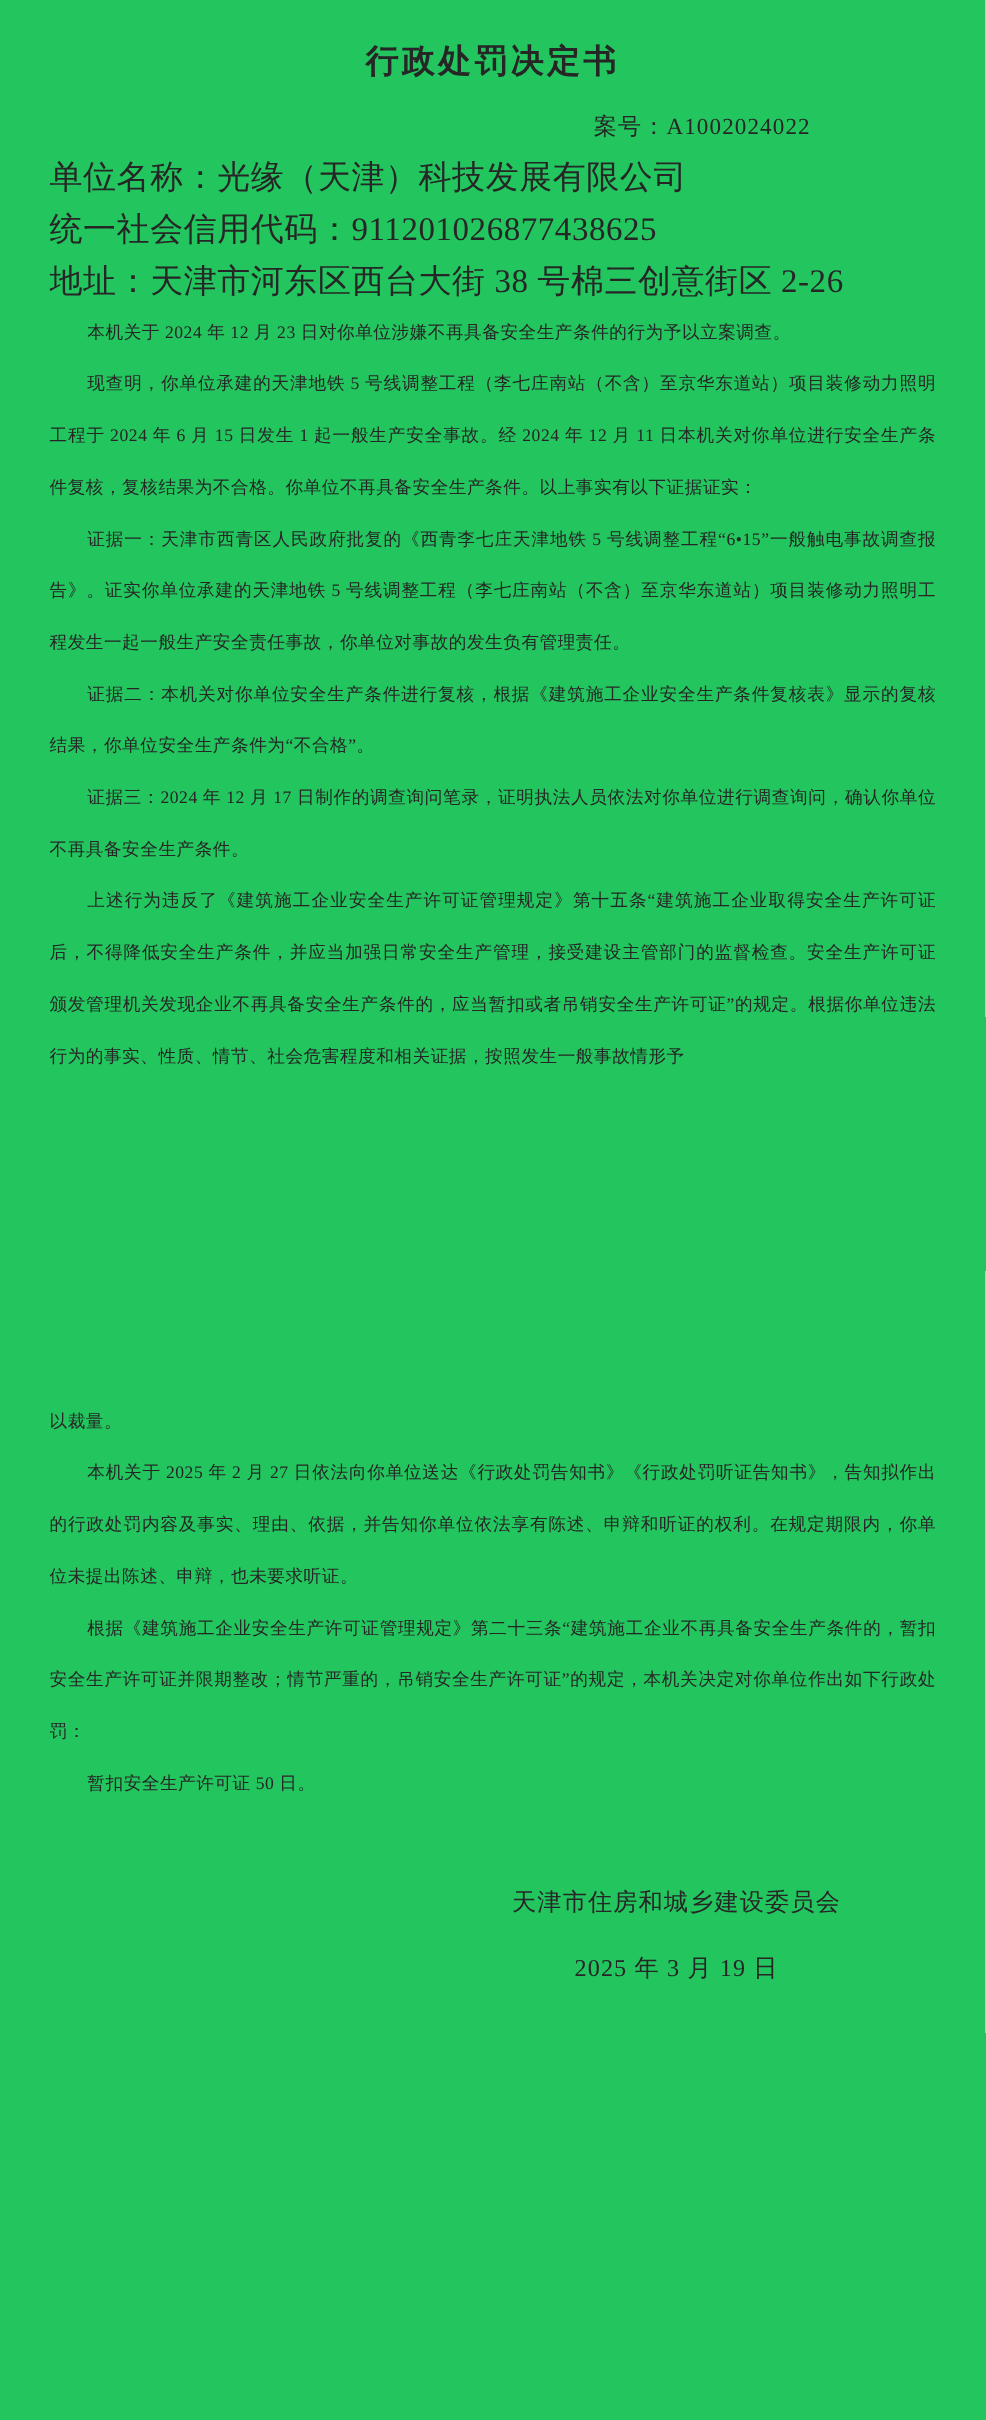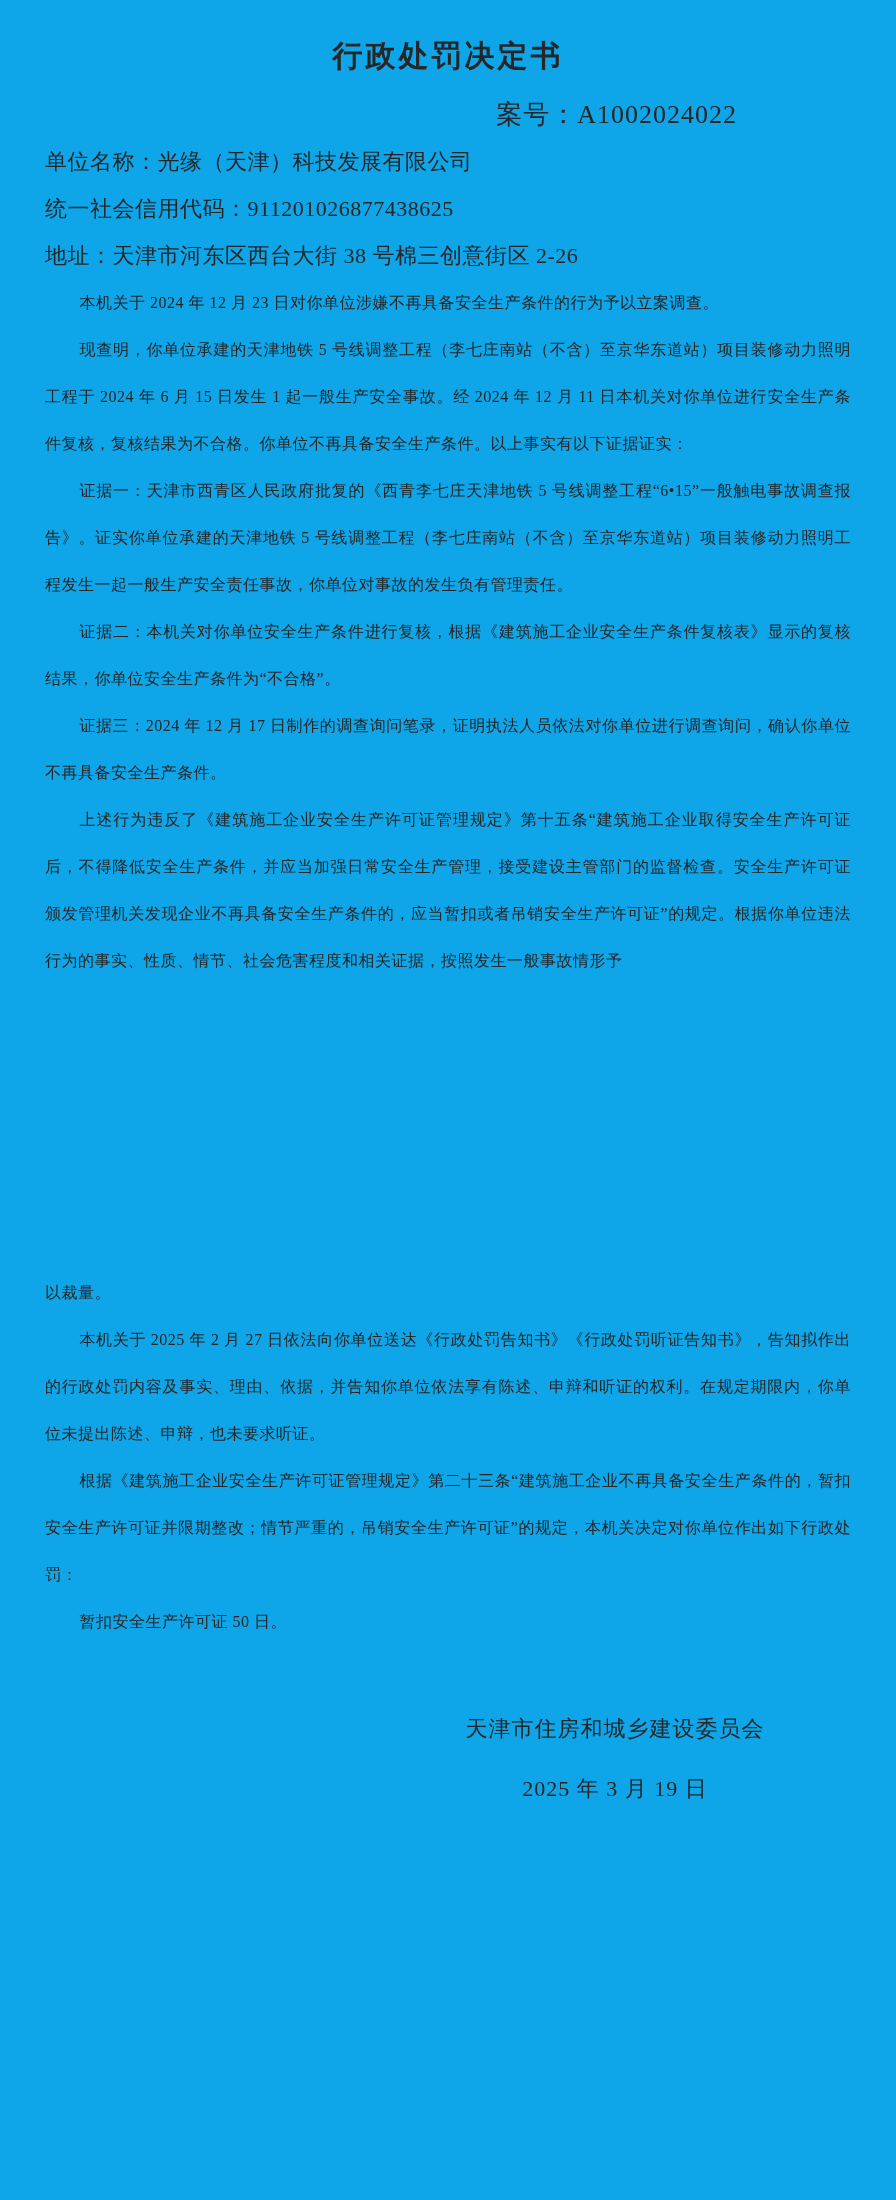--- a/index.html
+++ b/index.html
@@ -6,46 +6,46 @@
     margin: 0;
     padding: 0;
     background: #ffffff;
   }
   .page {
     position: relative;
     width: 896px;
     height: 2200px;
     box-sizing: border-box;
     padding: 34px 45px 0 45px;
-    background: #0ea5e9;
+    background: #22c55e;
     color: #262626;
     font-family: "Liberation Serif", "DejaVu Serif", serif;
     overflow: hidden;
   }
   .title {
     margin: 0;
     text-align: center;
     font-size: 30px;
     line-height: 44px;
     font-weight: 700;
     letter-spacing: 3px;
   }
   .case-no {
     margin-top: 22px;
     text-align: right;
     padding-right: 114px;
-    font-size: 26px;
+    font-size: 21px;
     line-height: 30px;
     letter-spacing: 1px;
   }
   .info-block {
     margin-top: 8px;
   }
   .info-line {
-    font-size: 22px;
+    font-size: 30px;
     line-height: 47px;
     letter-spacing: 0.5px;
     white-space: nowrap;
   }
   .body-block {
     margin: 0;
   }
   .para {
     margin: 0;
     font-size: 16px;

